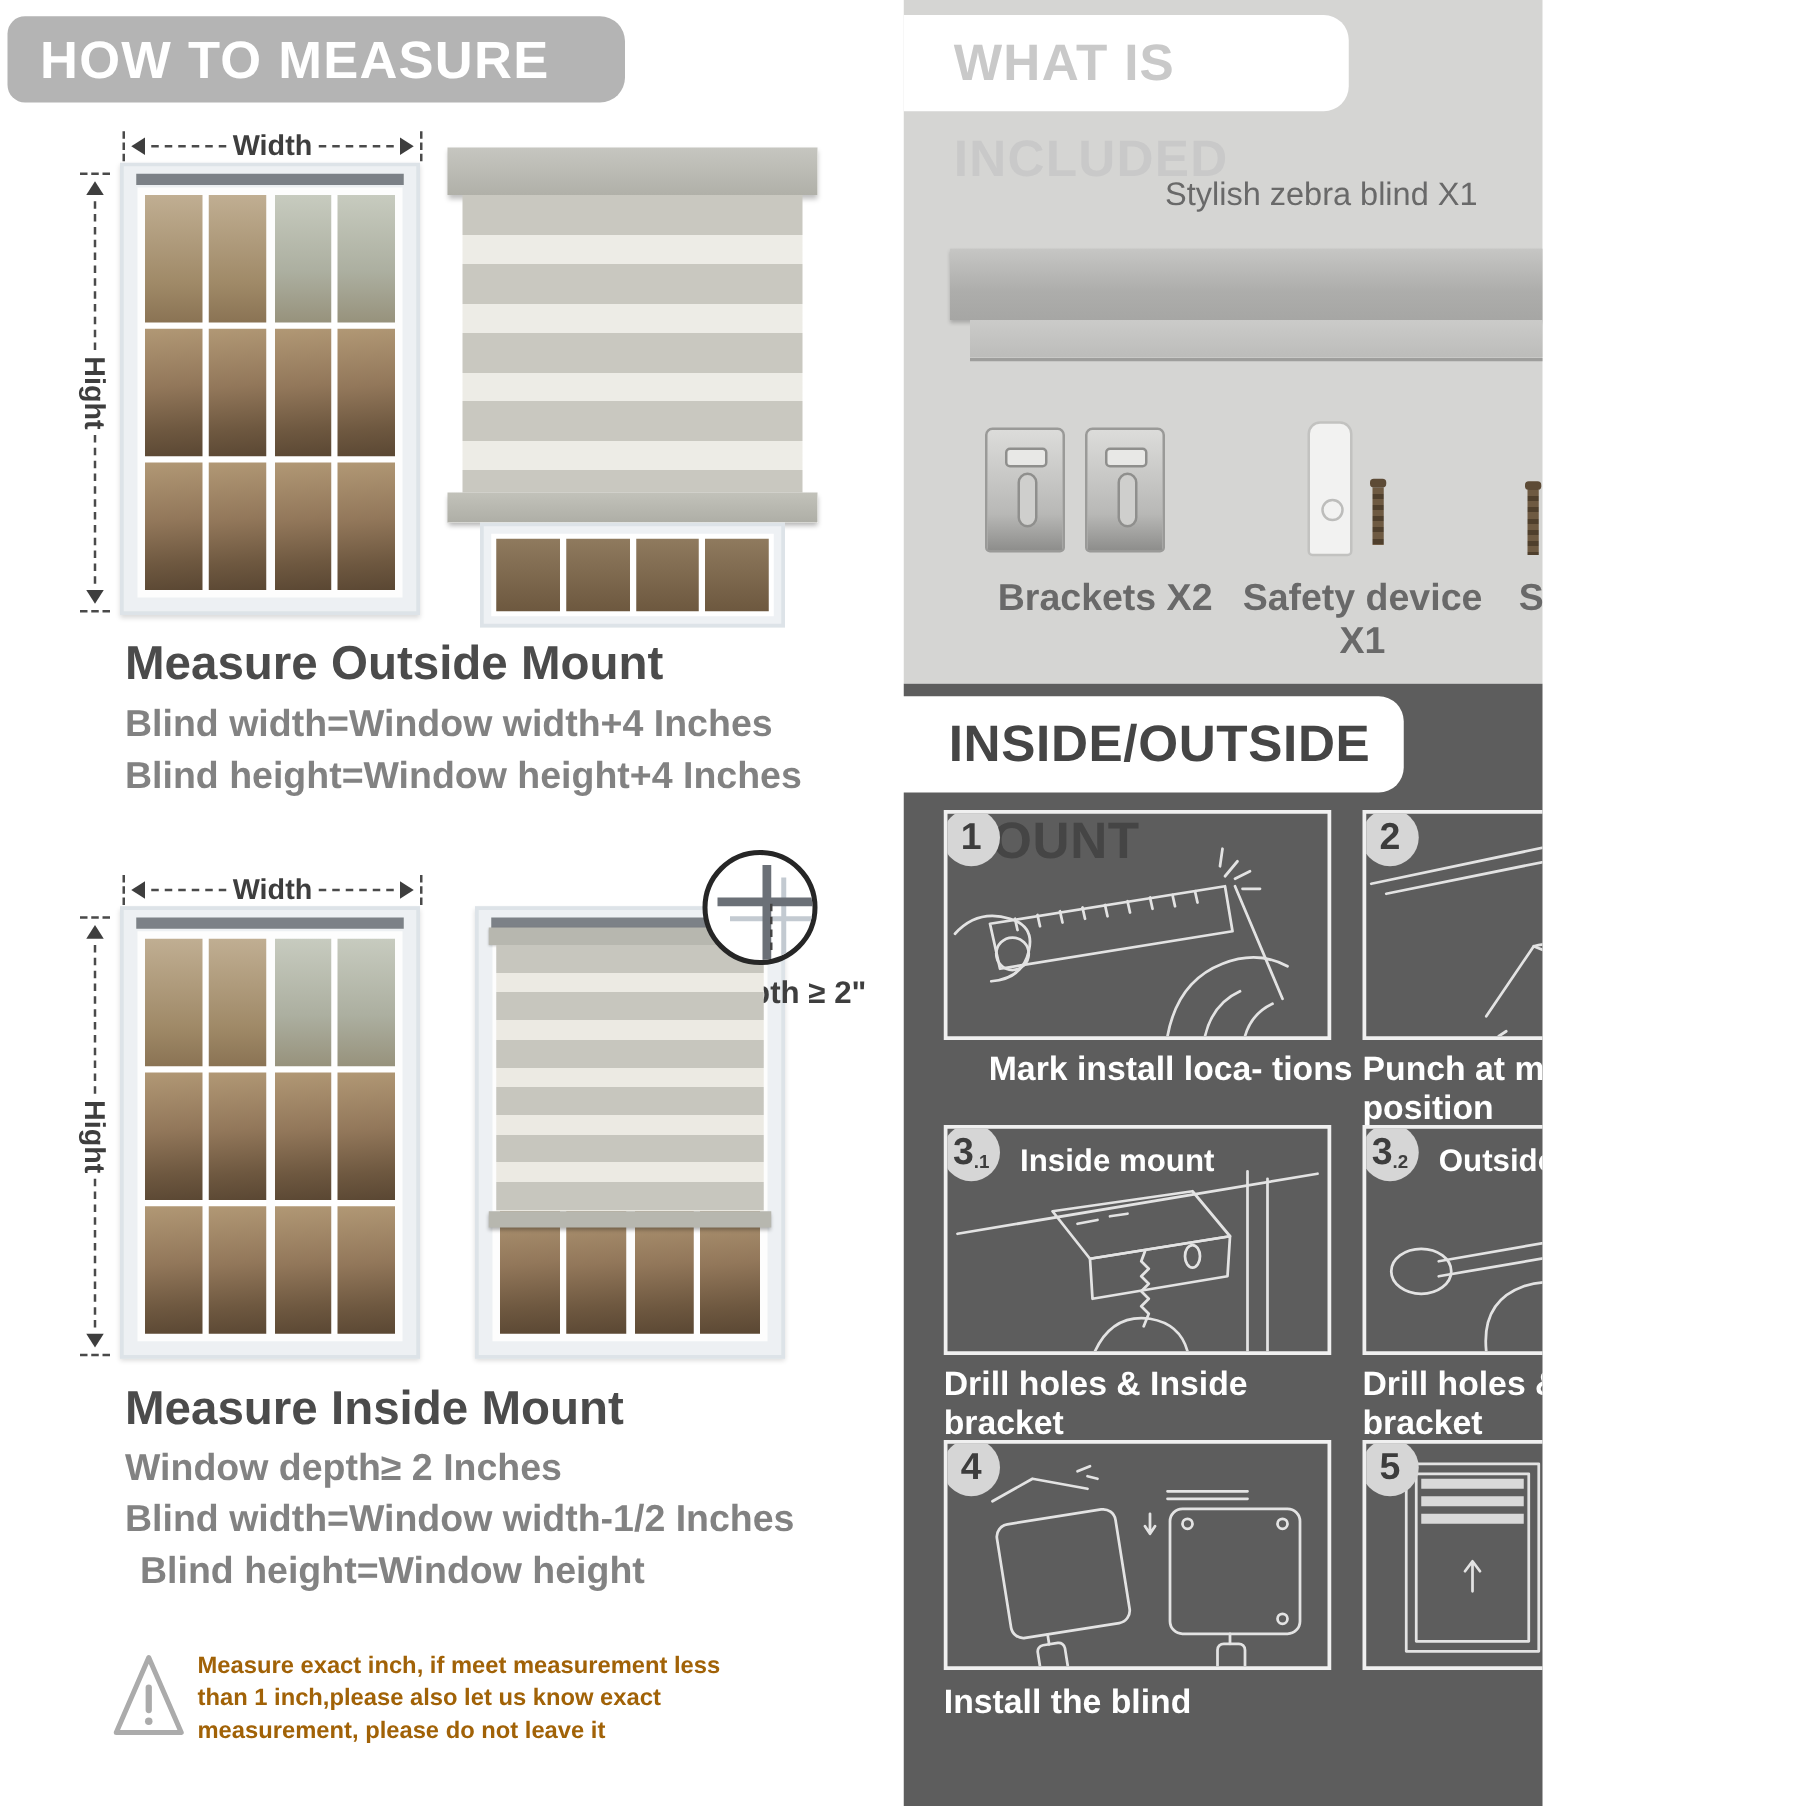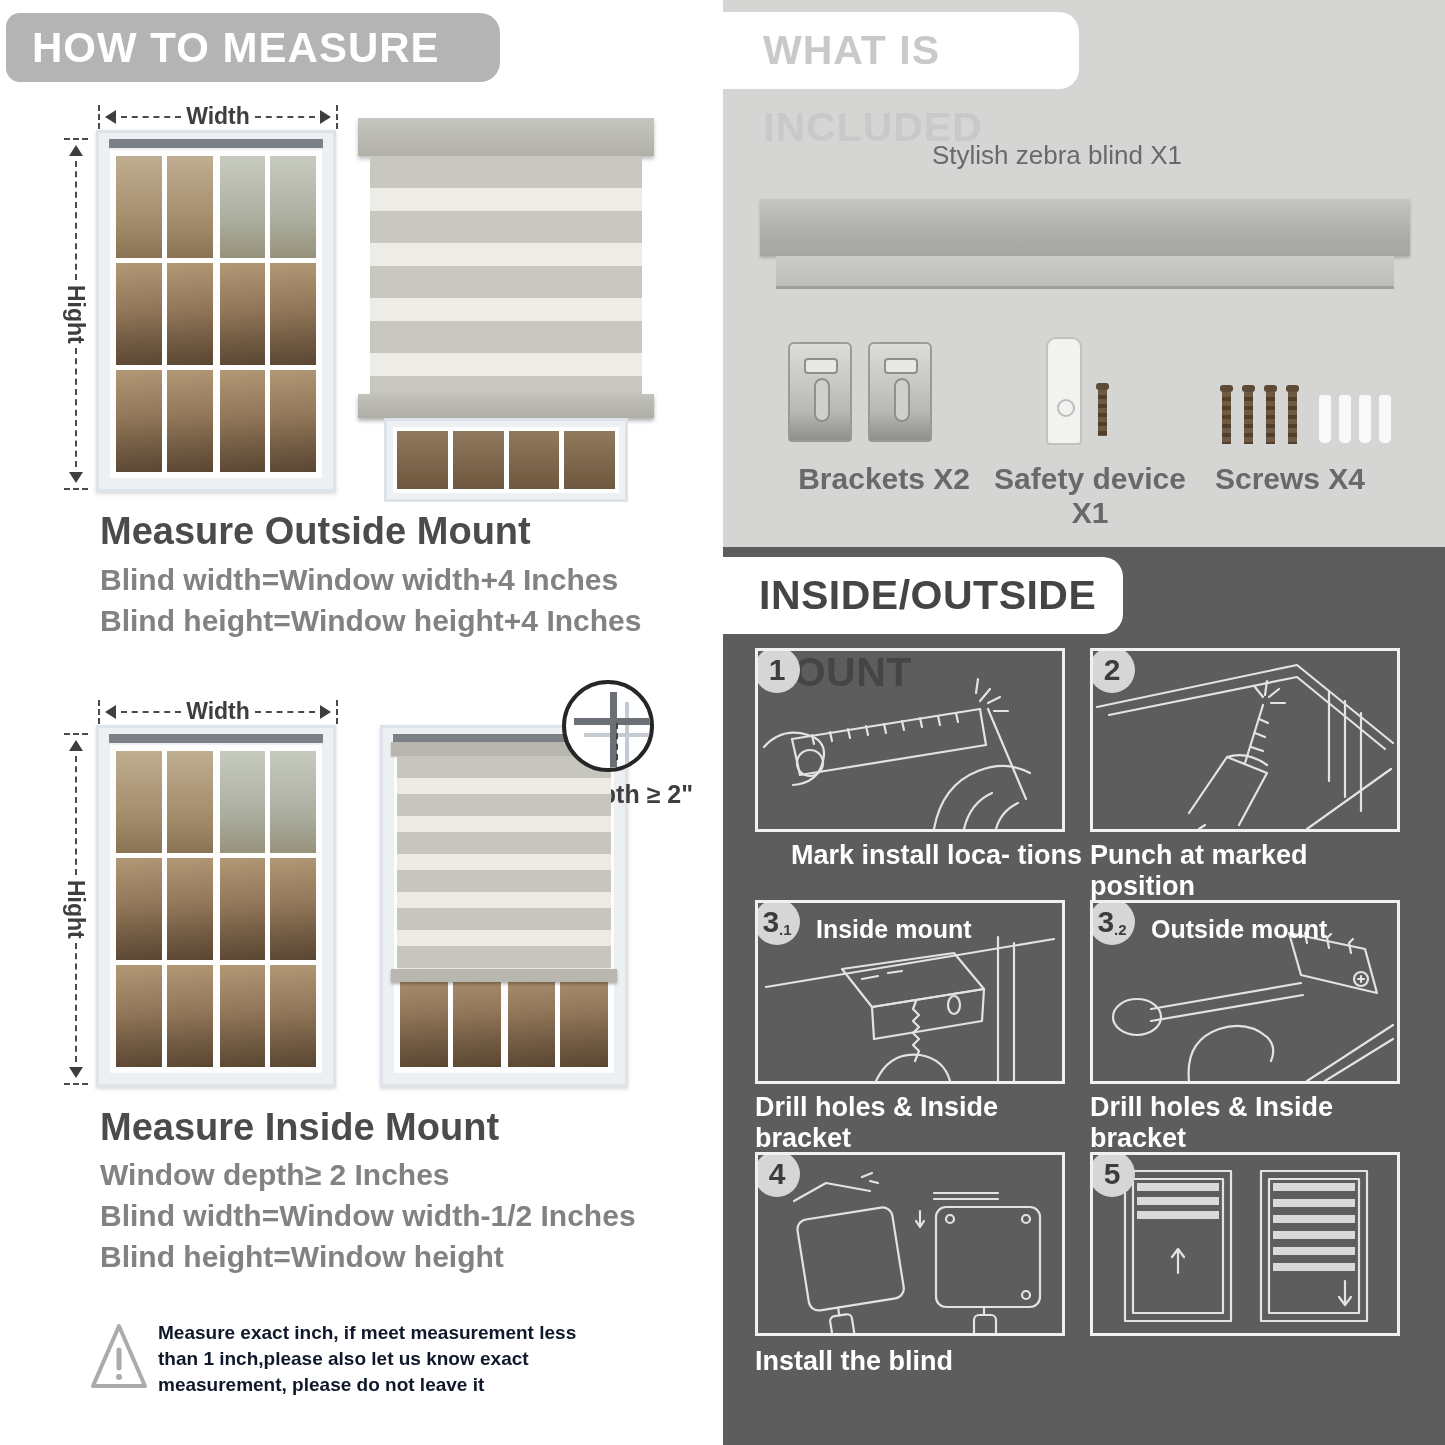--- a/index.html
+++ b/index.html
@@ -1,17 +1,17 @@
 <!DOCTYPE html>
 <html><head>
 <meta charset="utf-8">
 <style>
   * { margin:0; padding:0; box-sizing:border-box; }
   body { background:#fff; font-family:"Liberation Sans", sans-serif; }
-  .stage { position:relative; width:1445px; height:1445px; background:#fff; overflow:hidden; }
+  .stage { position:relative; width:1234px; height:1445px; background:#fff; overflow:hidden; }
 
   
   .hdr-left { position:absolute; left:6px; top:13px; width:494px; height:69px;
     background:#b4b4b4; border-radius:14px 20px 20px 14px; color:#fff;
     font-size:42px; font-weight:bold; letter-spacing:1px; line-height:69px; padding-left:26px; }
 
   
   .dim-h { position:absolute; display:flex; align-items:center; gap:5px;
     color:#3e3e3e; font-weight:bold; font-size:23px; }
   .dim-h .tick { width:0; height:24px; border-left:2px dashed #4a4a4a; }
@@ -57,21 +57,21 @@
   .mag .mh1 { position:absolute; left:10%; right:-6%; top:40%; height:7px; background:#6b7077; }
   .mag .mv1 { position:absolute; top:10%; bottom:-6%; left:52%; width:7px; background:#6b7077; }
   .mag .mh2 { position:absolute; left:22%; right:-6%; top:58%; height:4px; background:#c3cad1; }
   .mag .mv2 { position:absolute; top:22%; bottom:-6%; left:70%; width:4px; background:#c3cad1; }
   .mag .md  { position:absolute; left:60%; top:46%; height:44%; border-left:2px dashed #444; }
 
   .h-measure { position:absolute; font-size:38px; font-weight:bold; color:#4b4b4b; }
   .f-line { position:absolute; font-size:30px; font-weight:bold; color:#828282; }
   .depth-lbl { position:absolute; font-size:25px; font-weight:bold; color:#3e3e3e; }
 
-  .warn-txt { position:absolute; font-size:19px; font-weight:bold; color:#0f172a; line-height:1.38; width:420px; }
+  .warn-txt { position:absolute; font-size:19px; font-weight:bold; color:#a16207; line-height:1.38; width:420px; }
 
   
   .rt-light { position:absolute; left:723px; top:0; width:722px; height:547px; background:#d5d5d3; }
   .hdr-right { position:absolute; left:723px; top:12px; width:356px; height:77px; background:#fff;
     border-radius:0 20px 20px 0; color:#c9c9c9; font-size:41px; font-weight:bold; letter-spacing:1px;
     line-height:77px; padding-left:40px; }
   .blind-name { position:absolute; left:696px; top:140px; width:722px; text-align:center;
     font-size:26px; font-weight:normal; color:#696969; }
   .cassette-big { position:absolute; left:760px; top:199px; width:650px; height:57px;
     background:linear-gradient(180deg,#c6c6c4,#adadab 60%,#a6a6a4); box-shadow:0 2px 3px rgba(0,0,0,.2); }
@@ -250,21 +250,21 @@
       <div class="mv2"></div>
     <div class="mh1"></div>
     <div class="mv1"></div>
     <div class="md"></div>
   </div>
   <div class="depth-lbl" style="left:556px; top:780px; width:150px; text-align:center;">Depth ≥ 2"</div>
 
   <div class="h-measure" style="left:100px; top:1106px;">Measure Inside Mount</div>
   <div class="f-line" style="left:100px; top:1158px;">Window depth≥ 2 Inches</div>
   <div class="f-line" style="left:100px; top:1199px;">Blind width=Window width-1/2 Inches</div>
-  <div class="f-line" style="left:100px; top:1240px;">Blind height=Window height</div>
+  <div class="f-line" style="left:112px; top:1240px;">Blind height=Window height</div>
 
   <svg style="position:absolute; left:88px; top:1320px;" width="62" height="74" viewBox="0 0 62 74">
     <path d="M31 6 L57 66 L5 66 Z" fill="none" stroke="#ababab" stroke-width="4" stroke-linejoin="round"></path>
     <line x1="31" y1="30" x2="31" y2="48" stroke="#ababab" stroke-width="5" stroke-linecap="round"></line>
     <circle cx="31" cy="57" r="3" fill="#ababab"></circle>
   </svg>
   <div class="warn-txt" style="left:158px; top:1320px;">Measure exact inch, if meet measurement less than 1 inch,please also let us know exact measurement, please do not leave it</div>
 
   <div class="rt-light"></div>
   <div class="hdr-right">WHAT IS INCLUDED</div>

